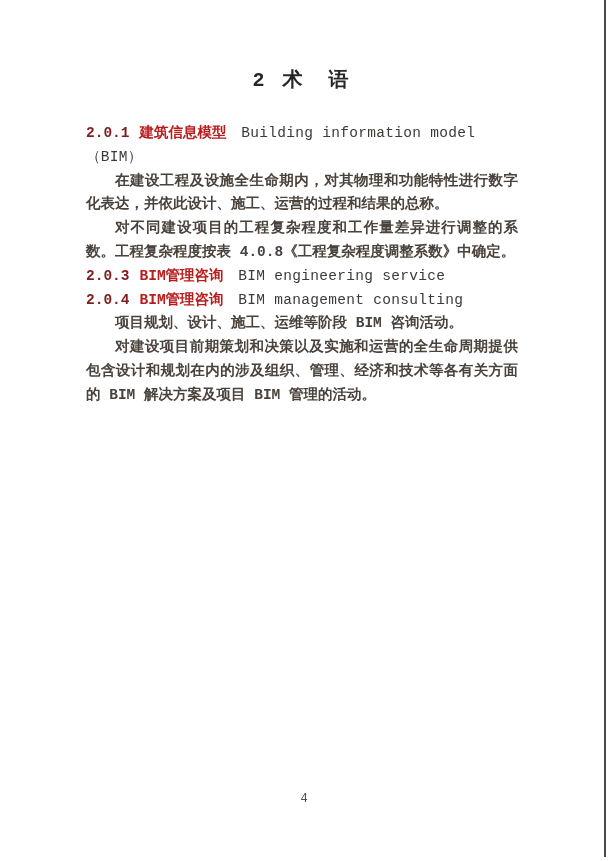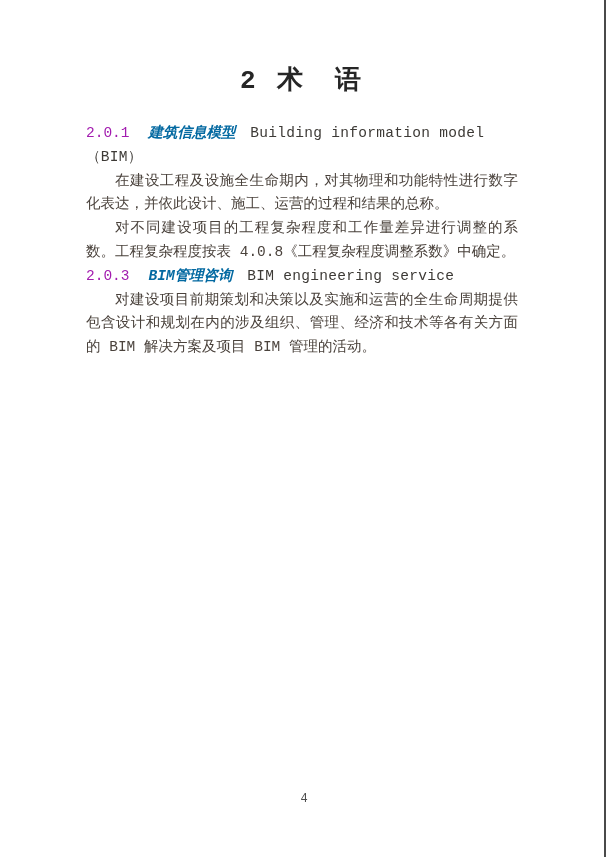--- a/index.html
+++ b/index.html
@@ -25,58 +25,58 @@
     background: #4a4a4a;
   }
   .content {
     position: absolute;
     left: 86px;
     top: 66px;
     width: 432px;
   }
   .doc-title {
     text-align: center;
-    font-size: 26px;
+    font-size: 20px;
     font-weight: bold;
     color: #262626;
     letter-spacing: 3px;
     margin: 0 0 26px 0;
     line-height: 30px;
     white-space: pre;
     font-family: Liberation Mono, monospace;
   }
   .term-heading {
     margin: 0;
     font-size: 14.5px;
     line-height: 23.8px;
     text-align: left;
   }
   .term-number {
-    font-weight: normal;
-    color: #a21caf;
-    margin-right: 19px;
+    font-weight: bold;
+    color: #7f1d1d;
+    margin-right: 10px;
   }
   .term-zh {
     font-weight: bold;
-    color: #0369a1;
+    color: #b91c1c;
     margin-right: 6px;
-    font-style: italic;
   }
   .term-en {
     font-weight: normal;
     color: #3d3a36;
     letter-spacing: 0.3px;
   }
   .term-def {
     margin: 0;
     font-size: 14.5px;
     line-height: 23.8px;
     text-indent: 2em;
     text-align: justify;
     color: #4a423c;
+    font-weight: bold;
   }
   .page-number {
     position: absolute;
     top: 792px;
     left: 0;
     width: 100%;
     text-align: center;
     font-size: 12px;
     color: #4d4d4d;
   }
@@ -98,20 +98,24 @@
     </div>
 
     <div class="term">
       <p class="term-def">对不同建设项目的工程复杂程度和工作量差异进行调整的系数。工程复杂程度按表 4.0.8《工程复杂程度调整系数》中确定。</p>
     </div>
 
     <div class="term">
       <p class="term-heading"><span class="term-number">2.0.3</span><span class="term-zh">BIM管理咨询</span> <span class="term-en">BIM engineering service</span></p>
     </div>
 
+    <div class="term">
+      <p class="term-heading"><span class="term-number">2.0.4</span><span class="term-zh">BIM管理咨询</span> <span class="term-en">BIM management consulting</span></p>
+      <p class="term-def">项目规划、设计、施工、运维等阶段 BIM 咨询活动。</p>
+    </div>
 
     <div class="term">
       <p class="term-def">对建设项目前期策划和决策以及实施和运营的全生命周期提供包含设计和规划在内的涉及组织、管理、经济和技术等各有关方面的 BIM 解决方案及项目 BIM 管理的活动。</p>
     </div>
 
   </div>
 
   <div class="page-number">4</div>
 
 </div>

